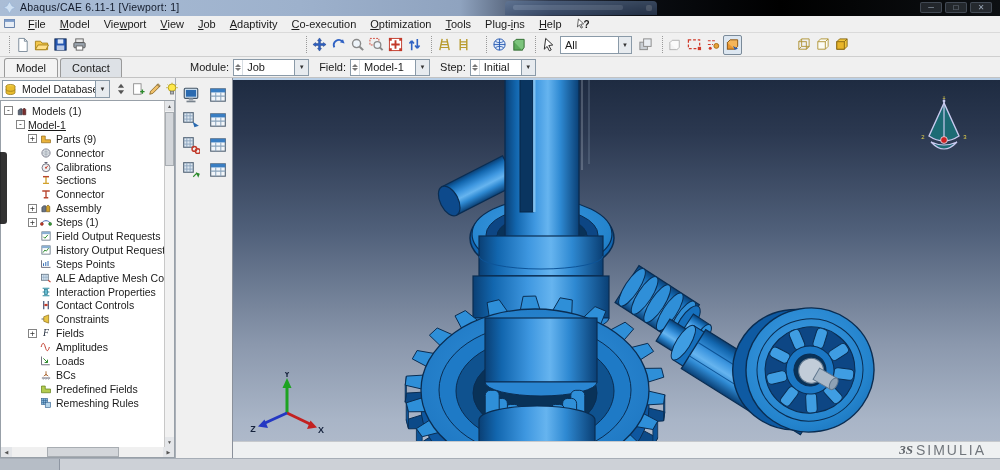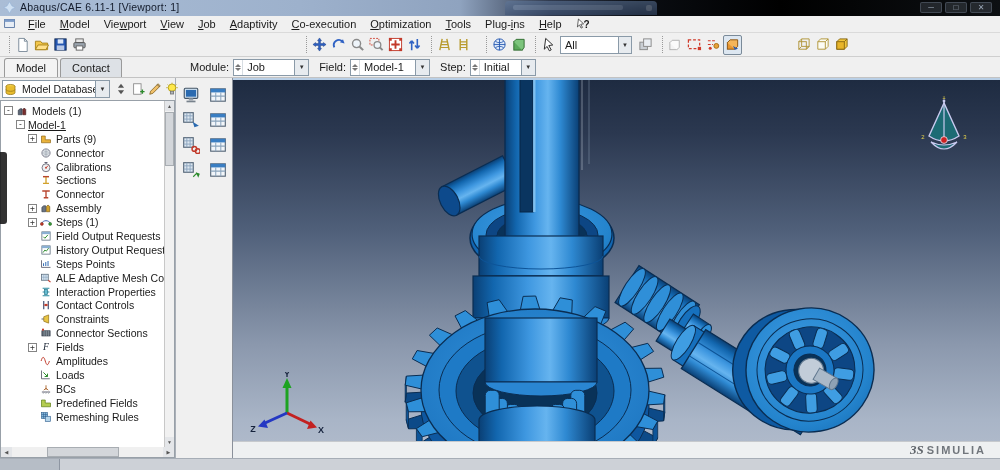--- a/index.html
+++ b/index.html
@@ -79,21 +79,21 @@
   .xbtn{display:flex;align-items:center;justify-content:center;border:1px solid transparent}
 
   .viewport{flex:1;position:relative;overflow:hidden;border-top:2px solid #b9cfe6;
      background:linear-gradient(#1e2b41 0%,#2b3850 14%,#50607a 40%,#8b98ad 70%,#a9b5c7 90%,#b2bccc 100%)}
   .viewport svg.model{position:absolute;left:0;top:0}
   .compass{position:absolute;right:28px;top:16px}
   .triad{position:absolute;left:16px;top:292px}
   .banner{position:absolute;left:0;right:0;bottom:0;height:17px;background:#eef0f1;border-top:1px solid #c6c9cd;
      display:flex;align-items:center;justify-content:flex-end;padding-right:14px}
   .logo-mark{font-family:"Liberation Serif",serif;font-style:italic;font-weight:bold;font-size:13px;color:#5f646a;margin-right:3px}
-  .logo-text{font-size:11px;letter-spacing:2px;color:#71767c;font-weight:bold}
+  .logo-text{font-size:14px;letter-spacing:2px;color:#71767c;font-weight:normal}
 
   .bottomstrip{height:12px;background:#cdd1d7;border-top:1px solid #a6adb6;display:flex}
   .bstub{width:60px;background:#b6bdc6;border-right:1px solid #8e96a2;flex:none}
 
   .sliver{position:absolute;left:0;top:152px;width:7px;height:72px;background:#161616;border-radius:0 3px 3px 0;opacity:.88;z-index:30}
 </style>
 </head>
 <body>
 
 <div class="titlebar">
@@ -556,32 +556,20 @@
           <div class="trow">
             <span style="width:27px;flex:none"></span>
             <span class="tspace"></span>
             <span class="ticon">
               <svg viewBox="0 0 16 16" width="12" height="12">
                 <path d="M11.5 2.5v11L5 11V5z" fill="#e8c544" stroke="#8a6a14" stroke-width=".9"></path>
                 <path d="M5 8H2" stroke="#555" stroke-width="1.2"></path>
               </svg>
             </span>
             <span class="tlabel">Constraints</span>
-          </div>
-          <div class="trow">
-            <span style="width:27px;flex:none"></span>
-            <span class="tspace"></span>
-            <span class="ticon">
-              <svg viewBox="0 0 16 16" width="12" height="12">
-                <rect x="2.5" y="5" width="11" height="7" fill="#5c6670" stroke="#2a3340" stroke-width=".8"></rect>
-                <path d="M5.5 5v7M8.5 5v7M11.5 5v7" stroke="#9aa6b2" stroke-width=".8"></path>
-                <circle cx="4" cy="3.5" r="1.4" fill="#c03a2a"></circle>
-              </svg>
-            </span>
-            <span class="tlabel">Connector Sections</span>
           </div>
           <div class="trow">
             <span style="width:27px;flex:none"></span>
             <span class="texp">+</span>
             <span class="ticon">
               <svg viewBox="0 0 16 16" width="12" height="12">
                 <text x="4" y="12.5" font-size="13" font-style="italic" font-family="Liberation Serif,serif" fill="#1a2535">F</text>
               </svg>
             </span>
             <span class="tlabel">Fields</span>

